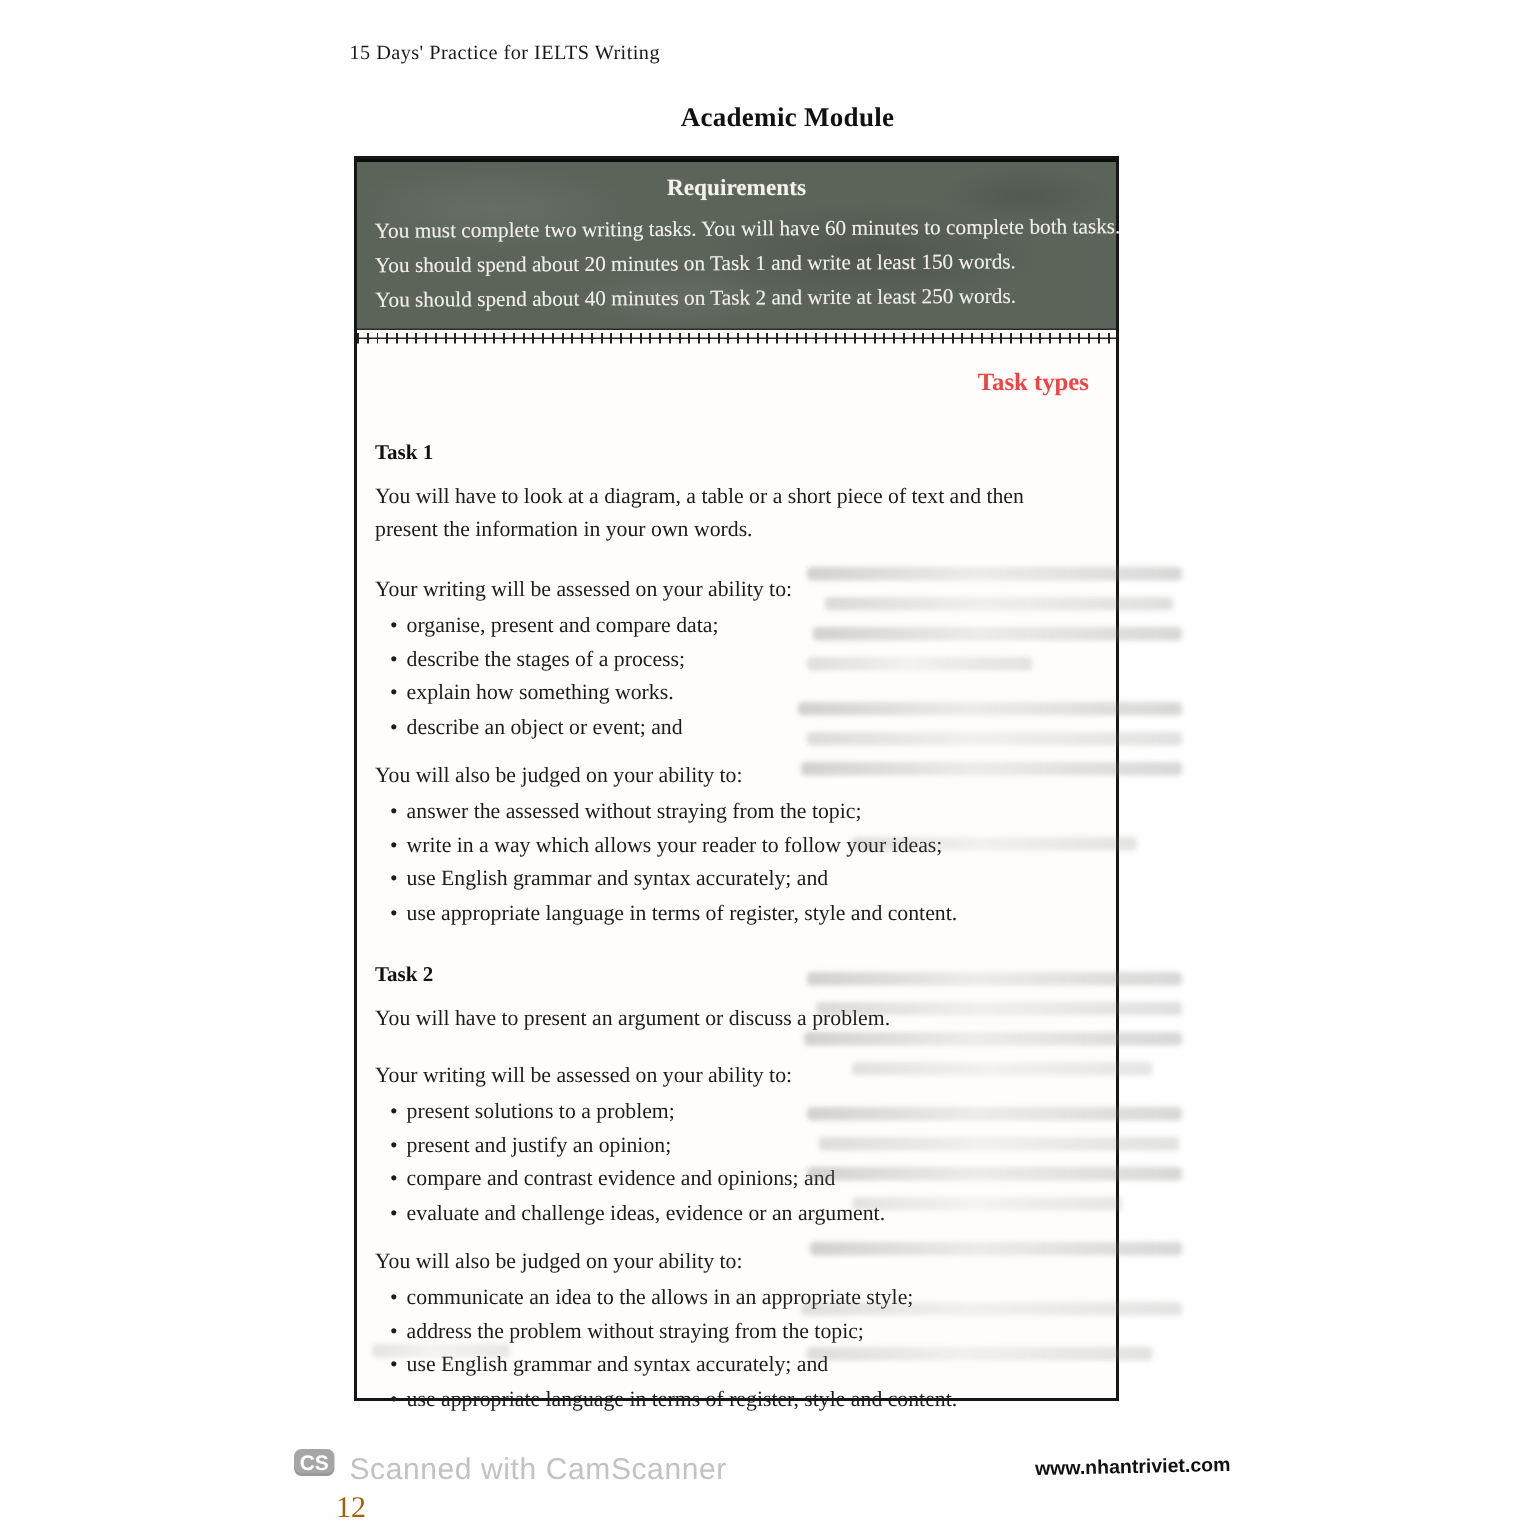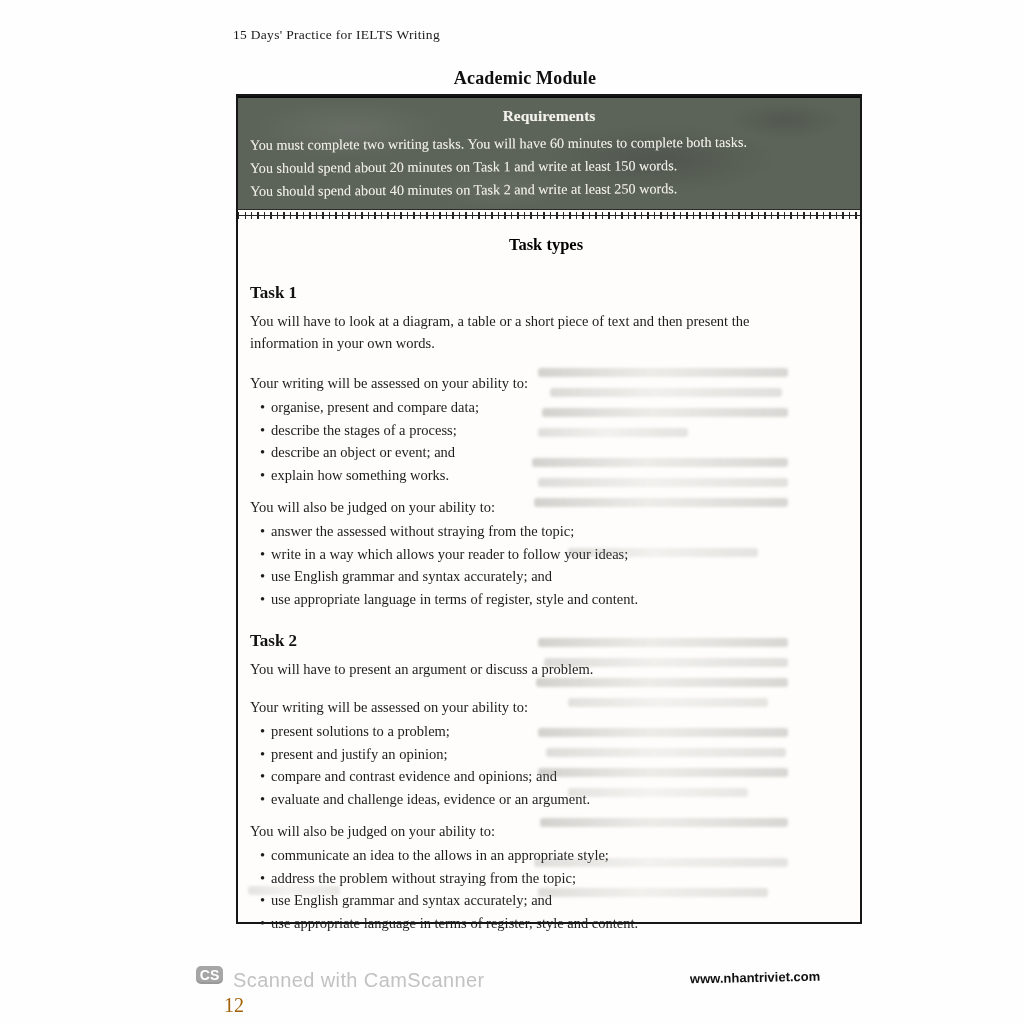--- a/index.html
+++ b/index.html
@@ -6,21 +6,21 @@
   body{width:1024px;height:1024px;background:#ffffff;overflow:hidden;
        font-family:"Liberation Serif", serif;color:#1d1d1d;}
   .page{position:relative;width:1024px;height:1024px;background:#fefefe;}
 
   
   .running-header{position:absolute;left:233px;top:27px;font-size:13.5px;color:#1a1a1a;letter-spacing:.3px;}
   .module-title{position:absolute;left:236px;top:68px;width:578px;text-align:center;
                 font-size:18px;font-weight:bold;color:#101010;letter-spacing:.2px;}
 
   
-  .doc-box{position:absolute;left:236px;top:94px;width:626px;height:830px;
+  .doc-box{position:absolute;left:236px;top:104px;width:510px;height:830px;
            border:2px solid #161616;box-sizing:border-box;background:#fefdfb;}
 
   
   .req-panel{position:relative;height:111px;border-bottom:1px solid #2a2e28;
              background-color:#5c6359;
              background-image:
                radial-gradient(ellipse 150px 45px at 18% 28%, rgba(255,255,255,.07), transparent 65%),
                radial-gradient(ellipse 180px 55px at 68% 55%, rgba(0,0,0,.12), transparent 65%),
                radial-gradient(ellipse 110px 35px at 42% 82%, rgba(255,255,255,.06), transparent 60%),
                radial-gradient(ellipse 90px 30px at 88% 20%, rgba(0,0,0,.10), transparent 65%);
@@ -35,22 +35,22 @@
   .stitch{height:9px;margin-top:1px;
           background-image:
             repeating-linear-gradient(90deg,#242424 0 1.2px,transparent 1.2px 6.5px),
             linear-gradient(#242424,#242424);
           background-size:100% 7px,100% 1px;
           background-position:0 1px,0 4px;
           background-repeat:no-repeat;}
 
   
   .content{position:relative;padding:0 18px 0 12px;font-size:14.5px;line-height:22px;color:#1c1c1c;}
-  .tt-title{margin-top:14px;text-align:center;font-size:16.5px;font-weight:bold;color:#000000;}
-  .task-heading{margin-top:26px;font-size:17px;font-weight:bold;color:#111;}
+  .tt-title{margin-top:14px;text-align:right;font-size:16.5px;font-weight:bold;color:#ef4444;}
+  .task-heading{margin-top:26px;font-size:14px;font-weight:bold;color:#111;}
   .t2-heading{margin-top:20px;}
   .para{margin-top:6px;max-width:556px;}
   .lead{margin-top:18px;}
   .lead2{margin-top:16px;}
   .lead-judged{margin-top:10px;}
   ul.bullets{list-style:none;margin:2px 0 0 0;padding:0 0 0 10px;}
   ul.bullets li{line-height:22.5px;padding-left:13px;text-indent:-13px;}
   ul.bullets li::before{content:"\2022";margin-right:6px;}
 
   
@@ -93,22 +93,22 @@
     <div class="content">
       <div class="tt-title">Task types</div>
 
       <div class="task-heading">Task 1</div>
       <div class="para">You will have to look at a diagram, a table or a short piece of text and then present the information in your own words.</div>
 
       <div class="para lead">Your writing will be assessed on your ability to:</div>
       <ul class="bullets">
         <li>organise, present and compare data;</li>
         <li>describe the stages of a process;</li>
+        <li>explain how something works.</li>
         <li>describe an object or event; and</li>
-        <li>explain how something works.</li>
       </ul>
 
       <div class="para lead lead-judged">You will also be judged on your ability to:</div>
       <ul class="bullets">
         <li>answer the assessed without straying from the topic;</li>
         <li>write in a way which allows your reader to follow your ideas;</li>
         <li>use English grammar and syntax accurately; and</li>
         <li>use appropriate language in terms of register, style and content.</li>
       </ul>
 

